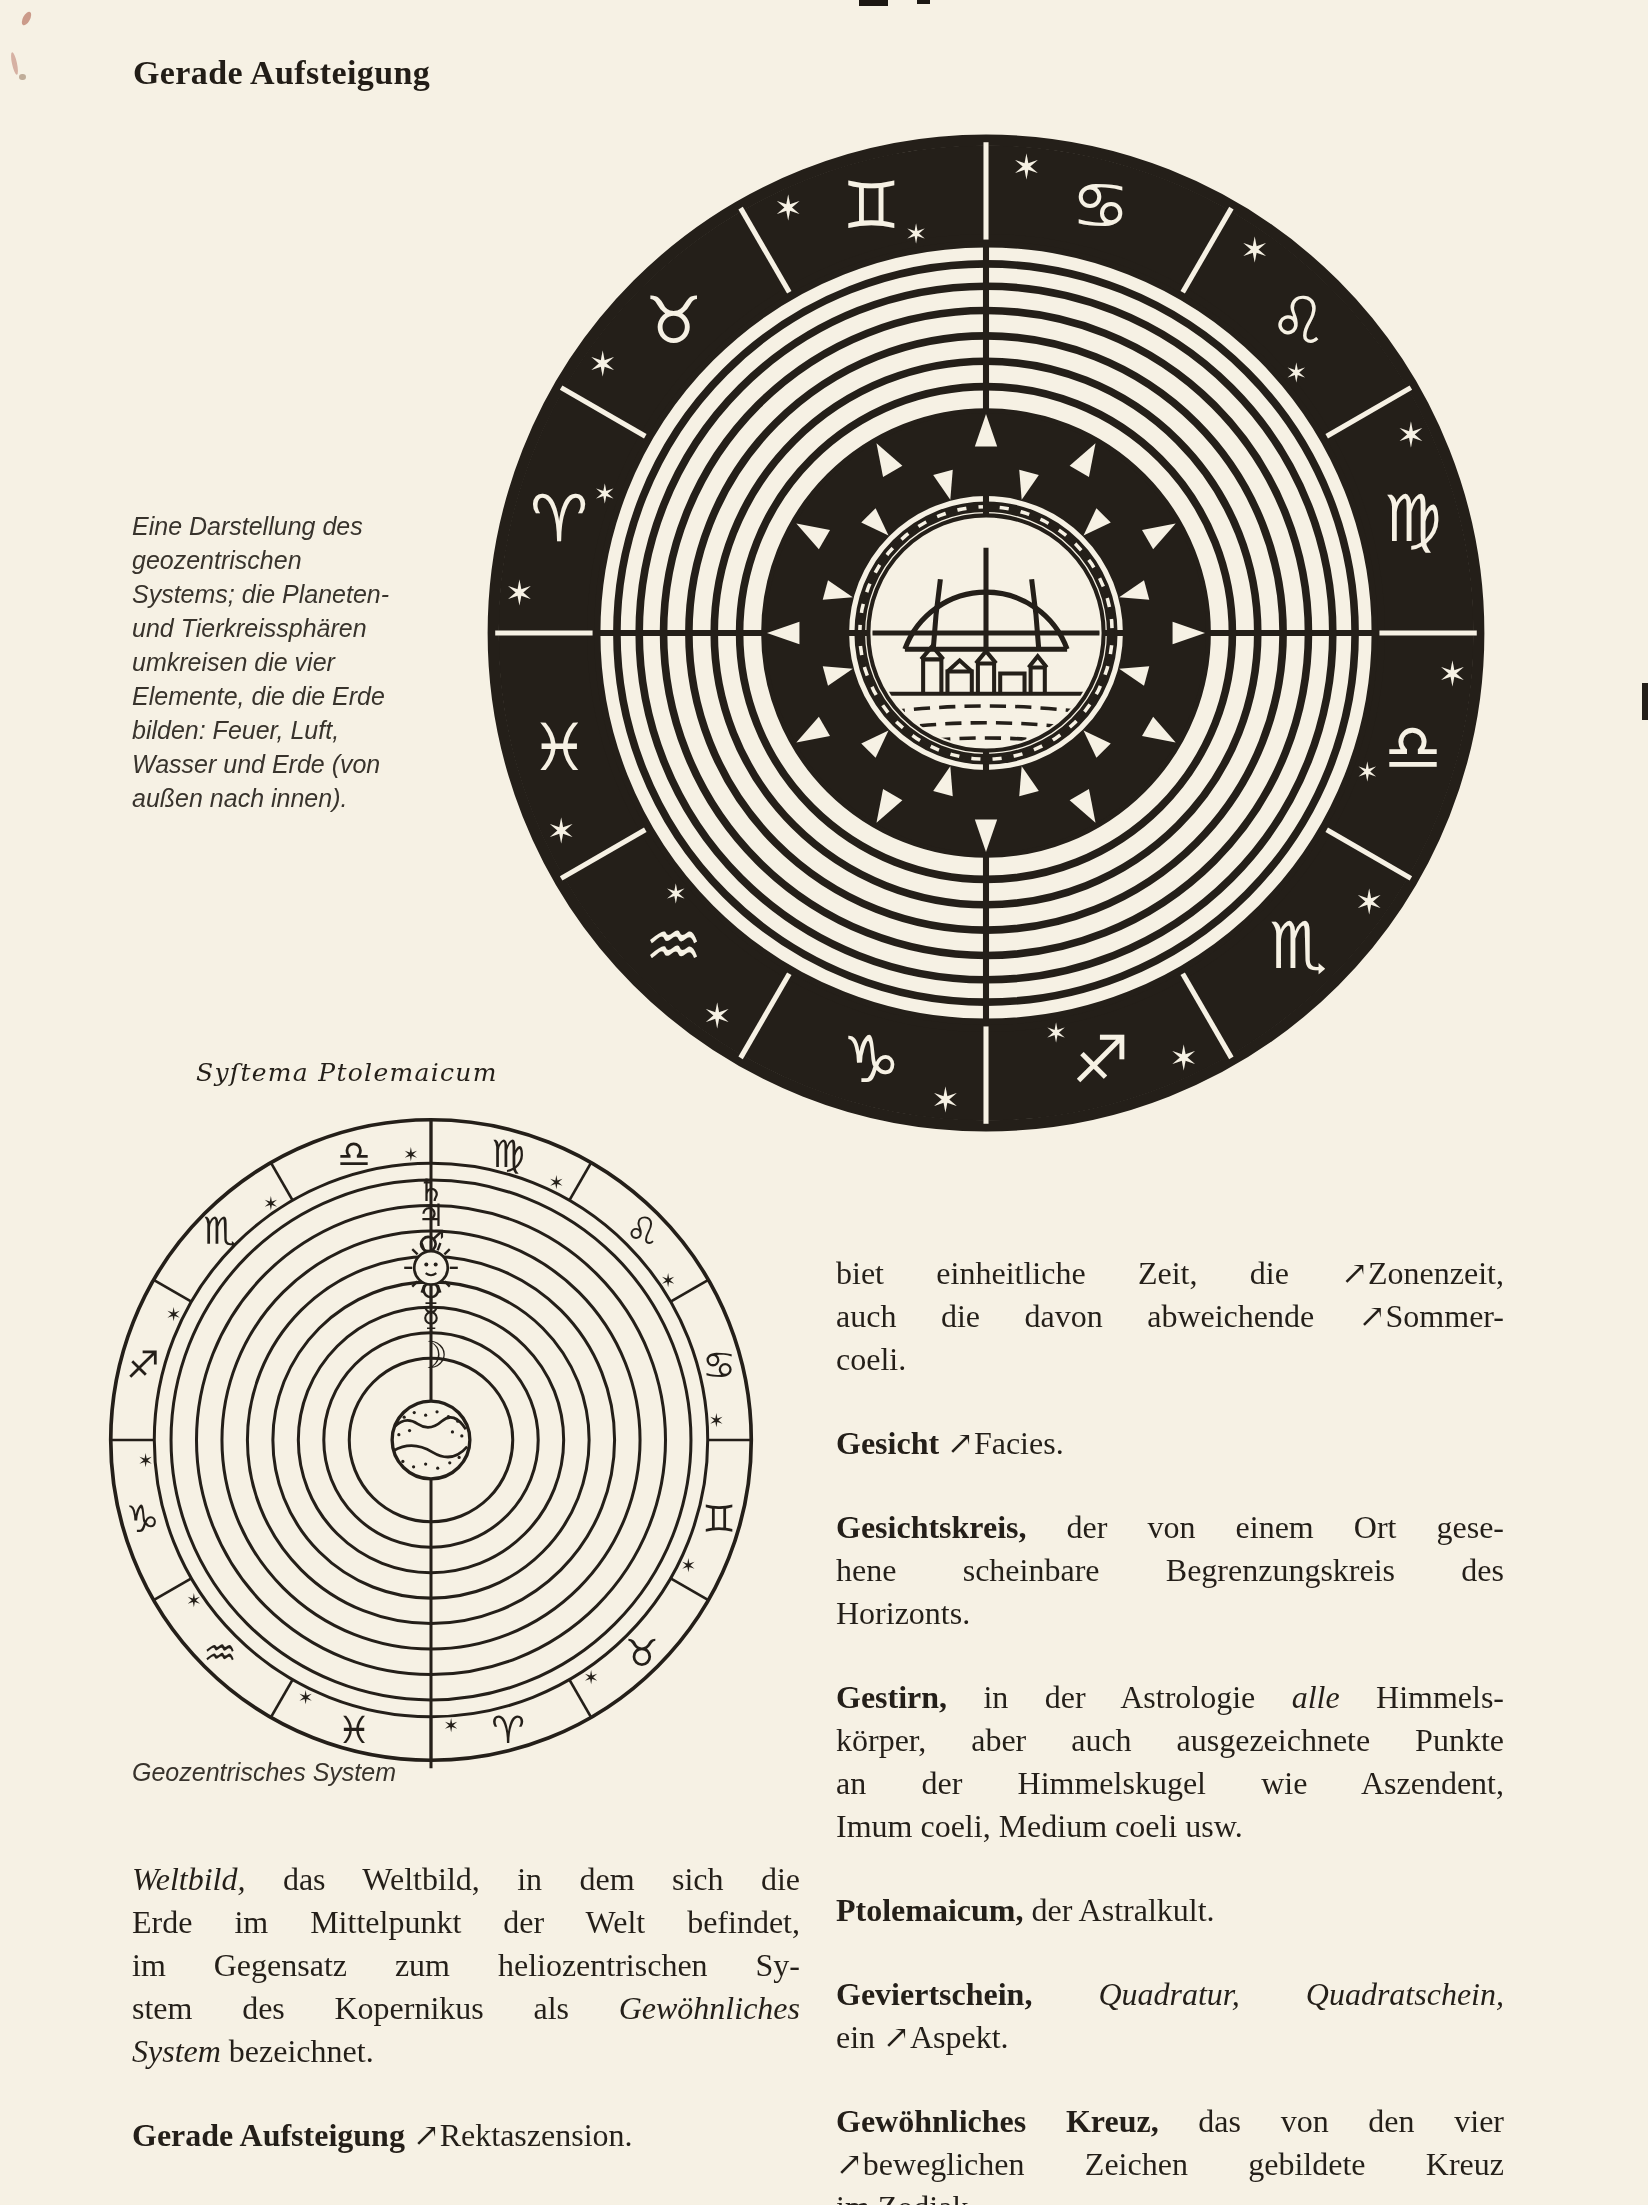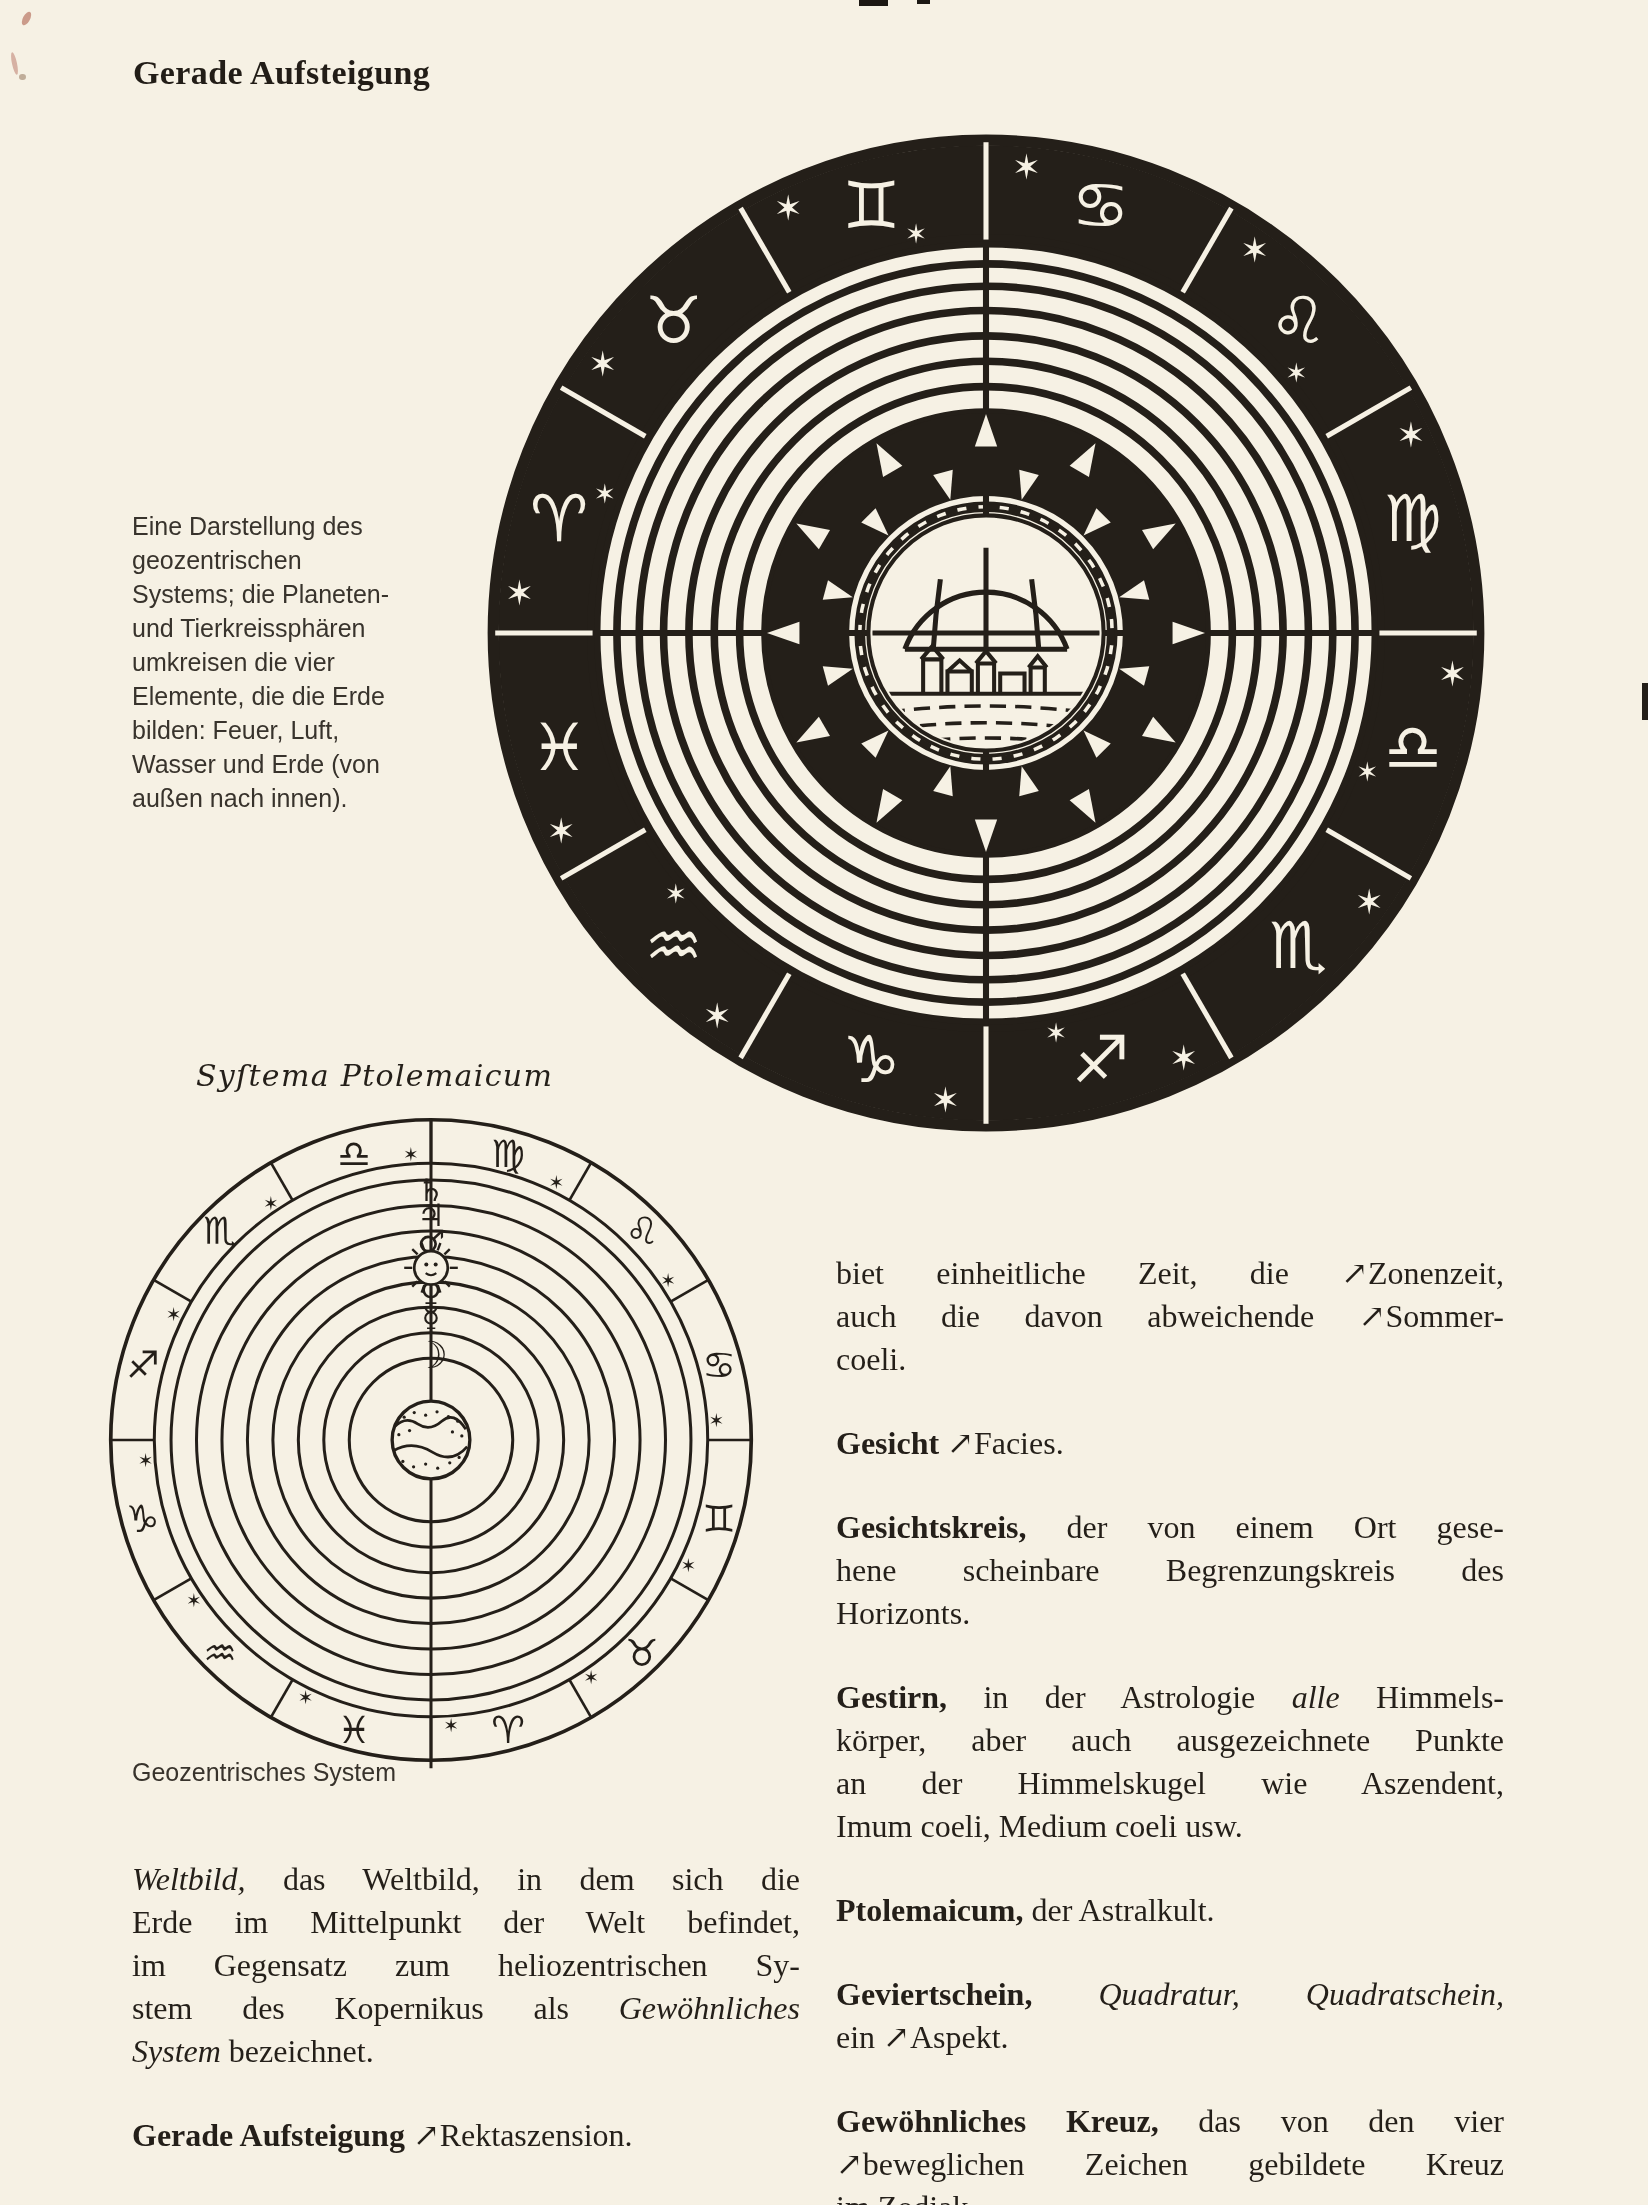--- a/index.html
+++ b/index.html
@@ -2,30 +2,30 @@
 <html style="font-size:7px"><head>
 <meta charset="utf-8">
 <style>
   html,body{margin:0;padding:0;}
   .page{position:relative;width:1648px;height:2406px;background:#f6f1e4;overflow:hidden;
         font-family:"Liberation Serif","DejaVu Serif",serif;color:#262019;}
   .abs{position:absolute;}
   
   .hdr{font-size:34px;font-weight:bold;line-height:1;letter-spacing:0.4px;color:#221d17;}
   
-  .cap{font-family:"Liberation Sans","DejaVu Sans",sans-serif;font-size:25px;line-height:34px;color:#38332c;}
+  .cap{font-family:"Liberation Sans","DejaVu Sans",sans-serif;font-size:25px;line-height:34px;color:#38332c;font-style:italic;}
   
   .body-col{font-size:32px;line-height:43px;color:#241f19;width:668px;}
   .para{margin:0 0 41px 0;}
   .bl{text-align:justify;text-align-last:justify;}
   .ll{text-align:justify;text-align-last:left;}
   .b{font-weight:bold;}
   .i{font-style:italic;}
   
-  .script-title{font-family:"DejaVu Serif",serif;font-style:italic;font-size:30px;letter-spacing:1.3px;color:#241f19;}
+  .script-title{font-family:"DejaVu Serif",serif;font-style:italic;font-size:25px;letter-spacing:1.3px;color:#241f19;}
   svg{display:block;}
   .speck{position:absolute;border-radius:50%;}
 </style>
 </head>
 <body>
 
 <div class="page">
 
   <div class="abs" style="left:859px;top:0;width:29px;height:5.7px;background:#1c1813;"></div>
   <div class="abs" style="left:917px;top:0;width:13.2px;height:4px;background:#1c1813;"></div>

